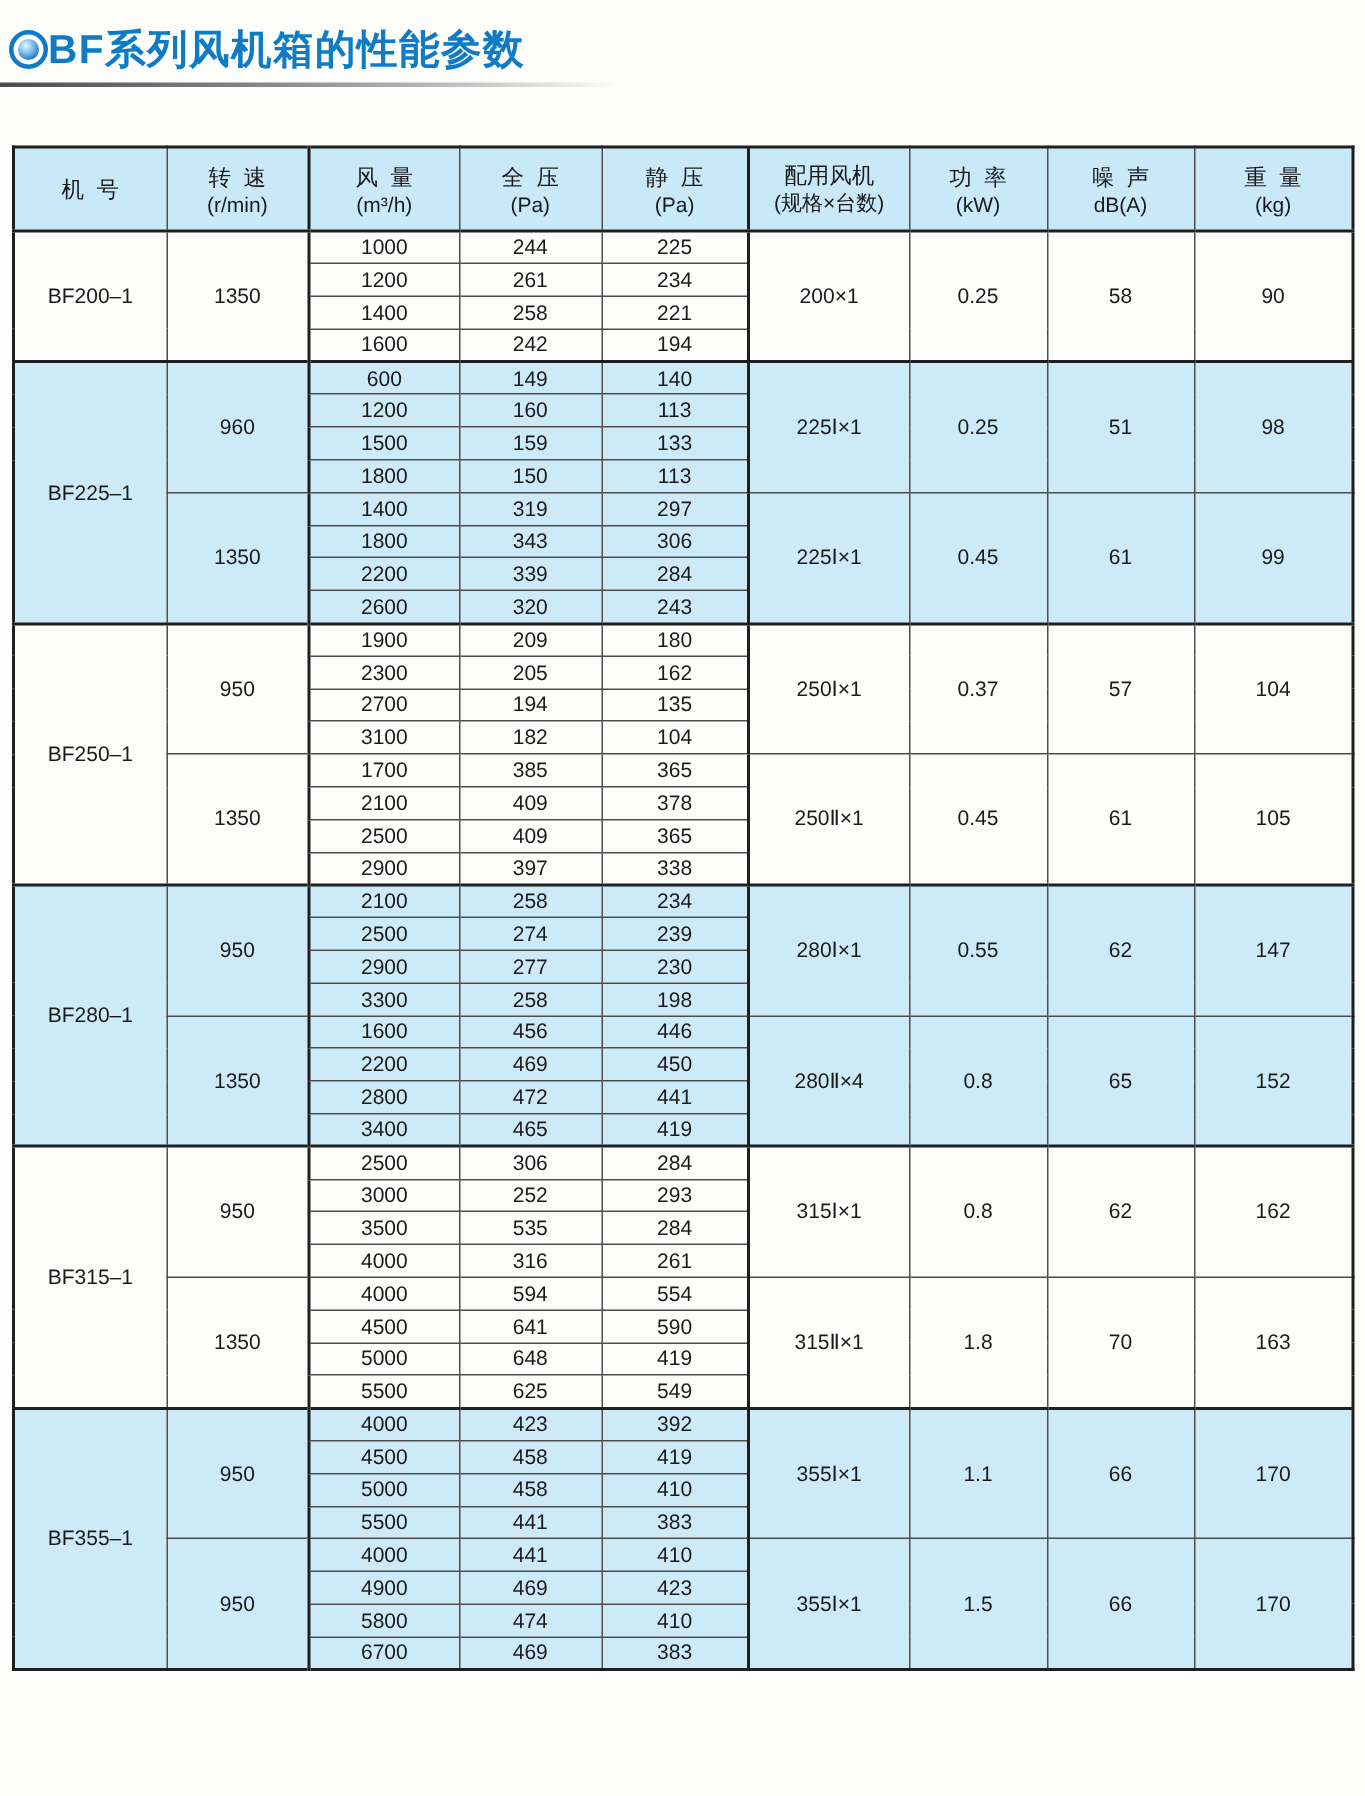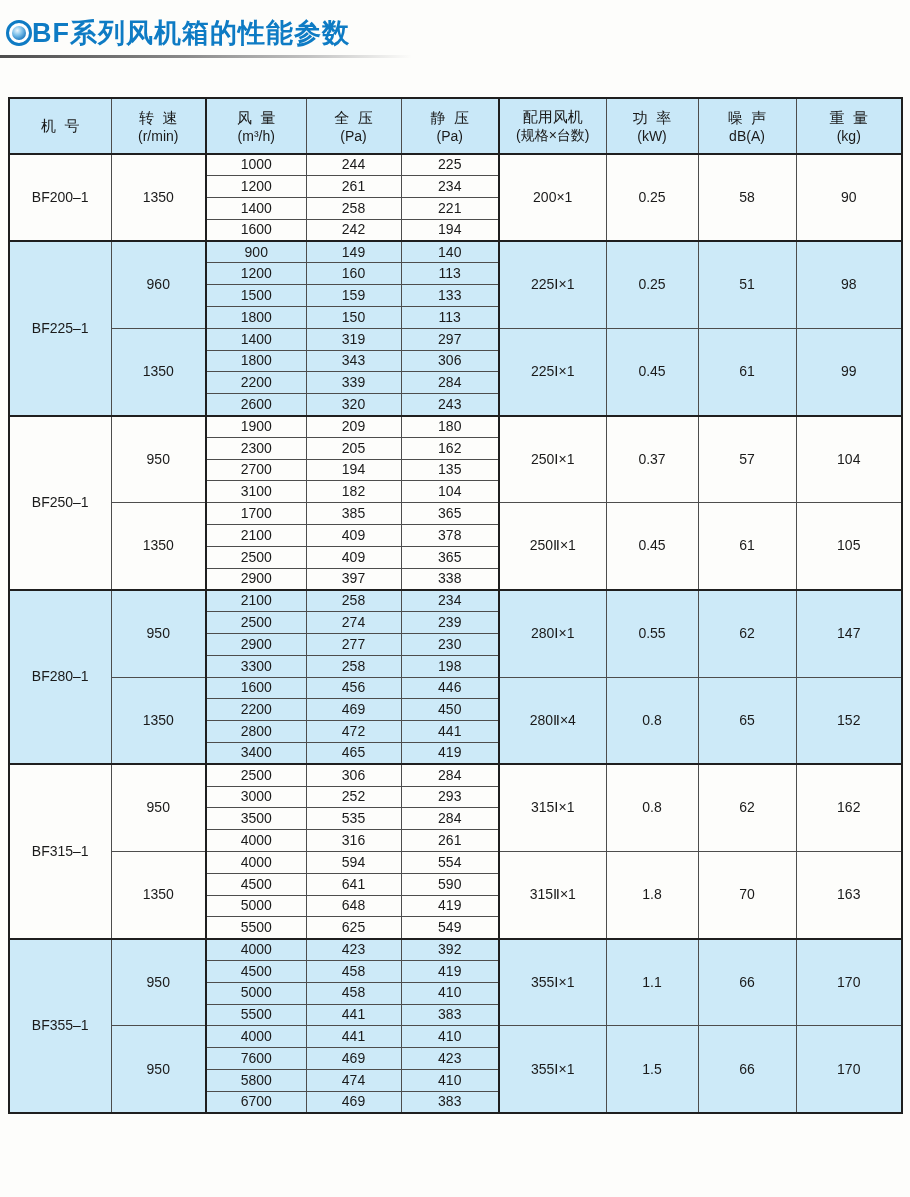--- a/index.html
+++ b/index.html
@@ -132,21 +132,21 @@
         <td>221</td>
       </tr>
       <tr>
         <td class="c-flow">1600</td>
         <td>242</td>
         <td>194</td>
       </tr>
       <tr class="shaded group-start">
         <td rowspan="8">BF225–1</td>
         <td rowspan="4">960</td>
-        <td class="c-flow">900</td>
+        <td class="c-flow">600</td>
         <td>149</td>
         <td>140</td>
         <td rowspan="4" class="c-fan">225Ⅰ×1</td>
         <td rowspan="4">0.25</td>
         <td rowspan="4">51</td>
         <td rowspan="4">98</td>
       </tr>
       <tr class="shaded">
         <td class="c-flow">1200</td>
         <td>160</td>
@@ -370,21 +370,21 @@
         <td rowspan="4">950</td>
         <td class="c-flow">4000</td>
         <td>441</td>
         <td>410</td>
         <td rowspan="4" class="c-fan">355Ⅰ×1</td>
         <td rowspan="4">1.5</td>
         <td rowspan="4">66</td>
         <td rowspan="4">170</td>
       </tr>
       <tr class="shaded">
-        <td class="c-flow">7600</td>
+        <td class="c-flow">4900</td>
         <td>469</td>
         <td>423</td>
       </tr>
       <tr class="shaded">
         <td class="c-flow">5800</td>
         <td>474</td>
         <td>410</td>
       </tr>
       <tr class="shaded">
         <td class="c-flow">6700</td>

